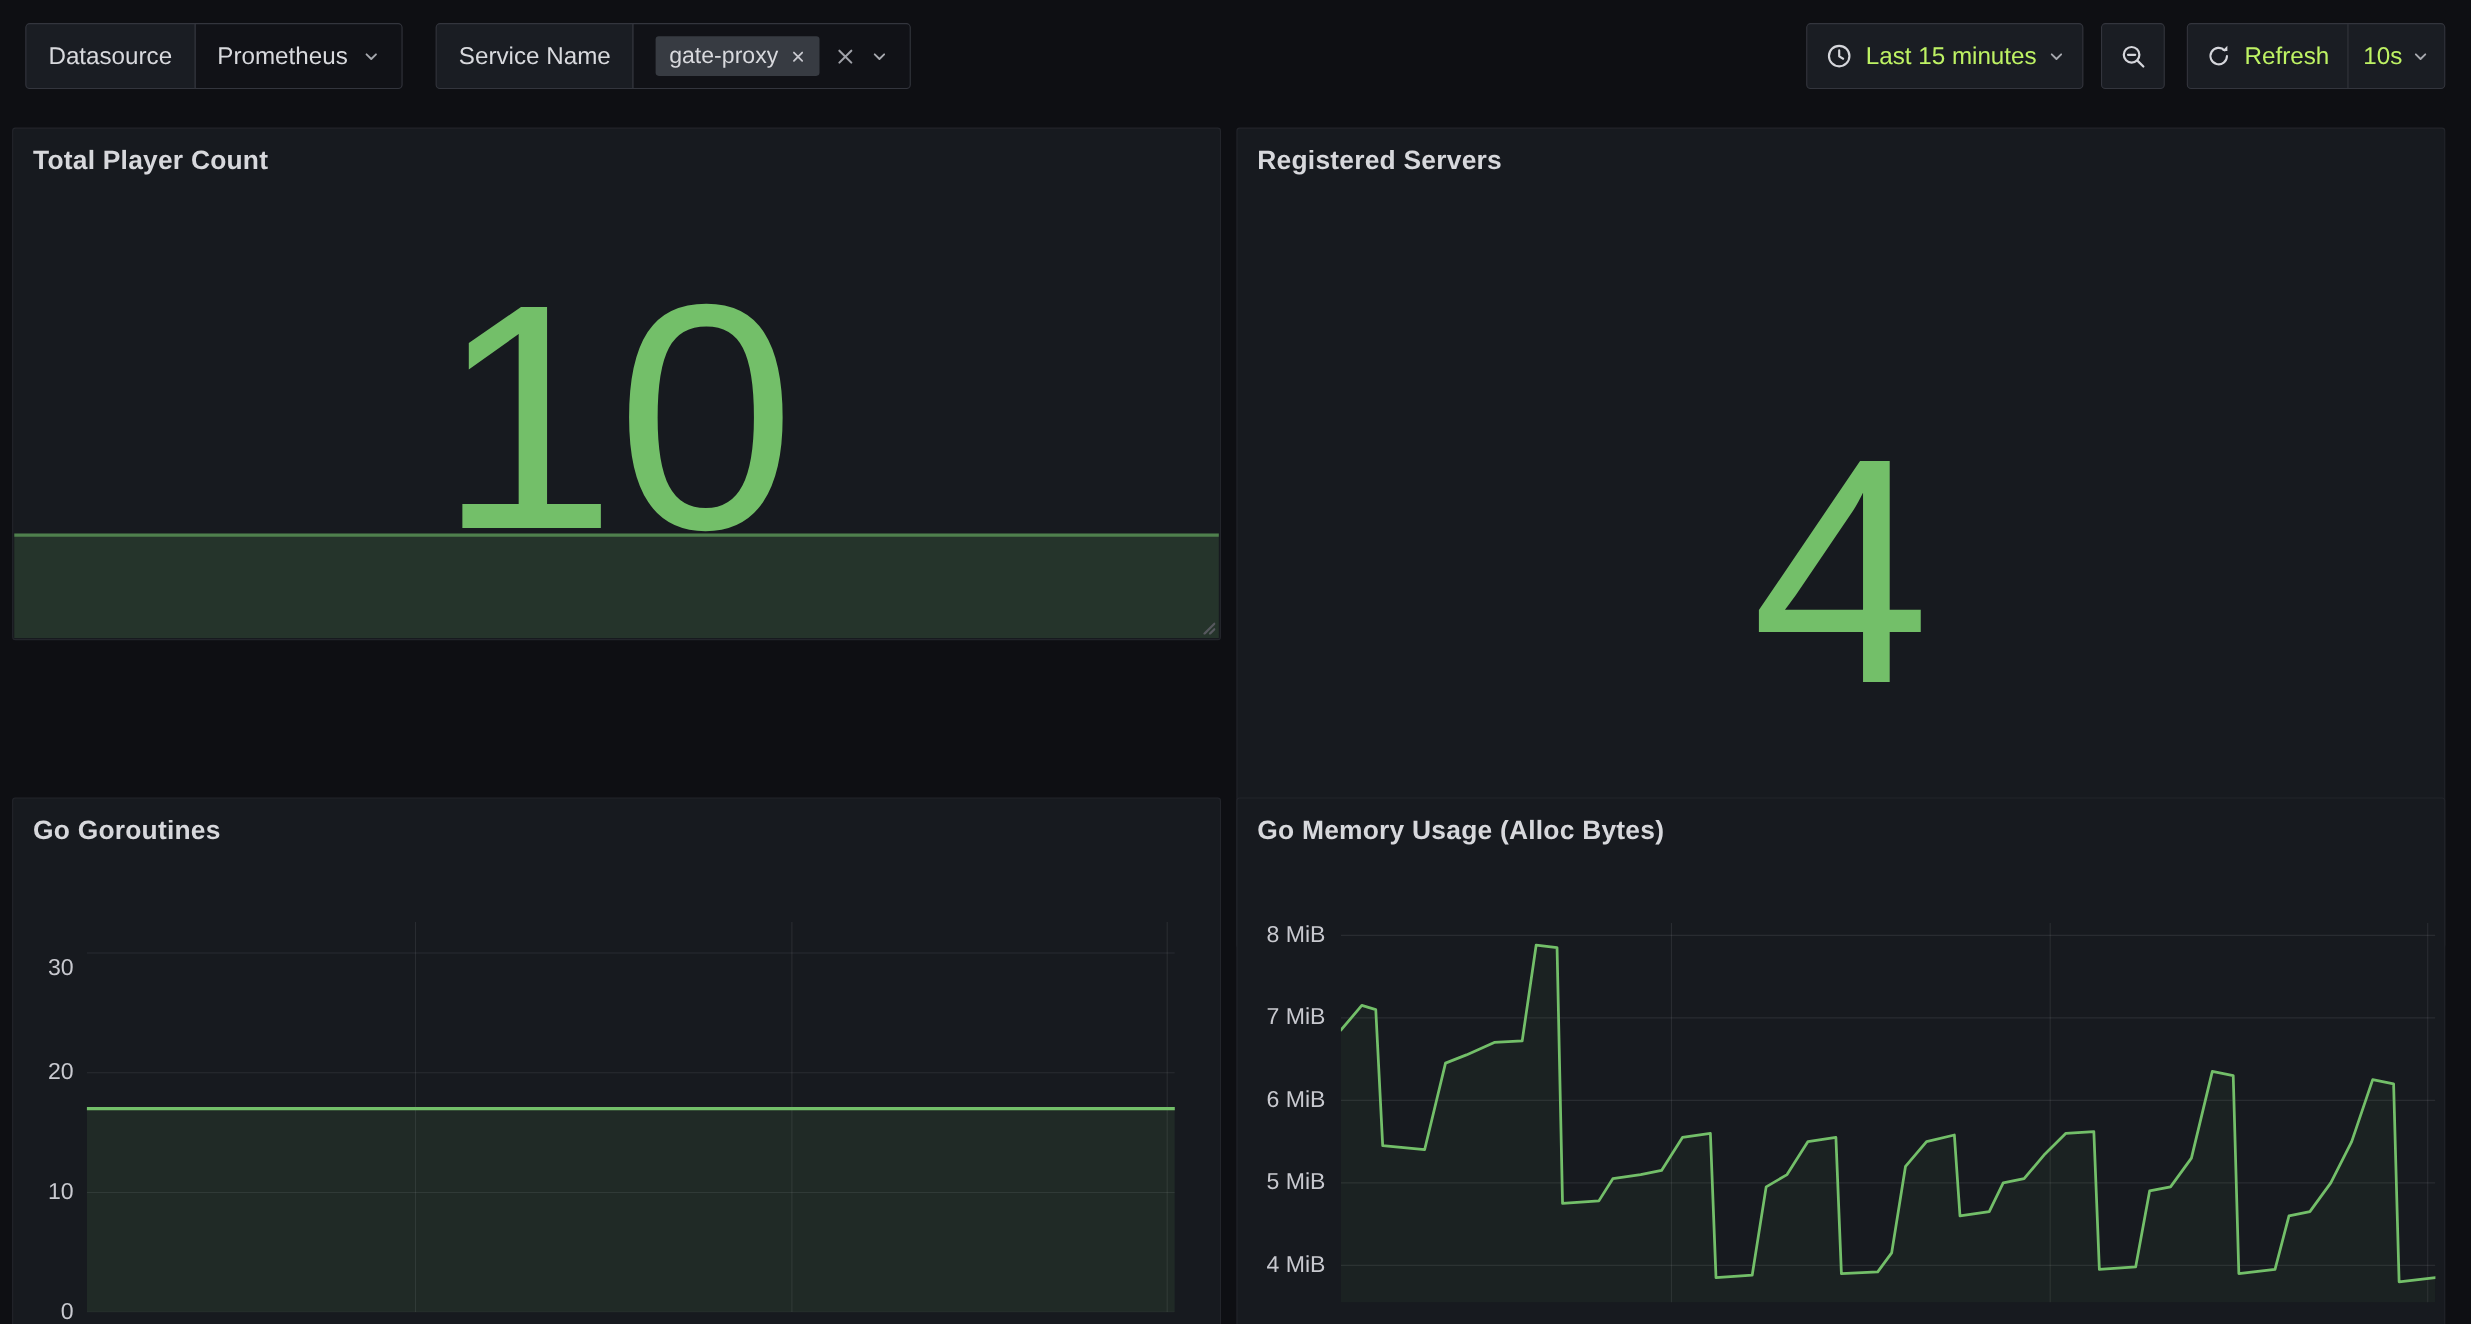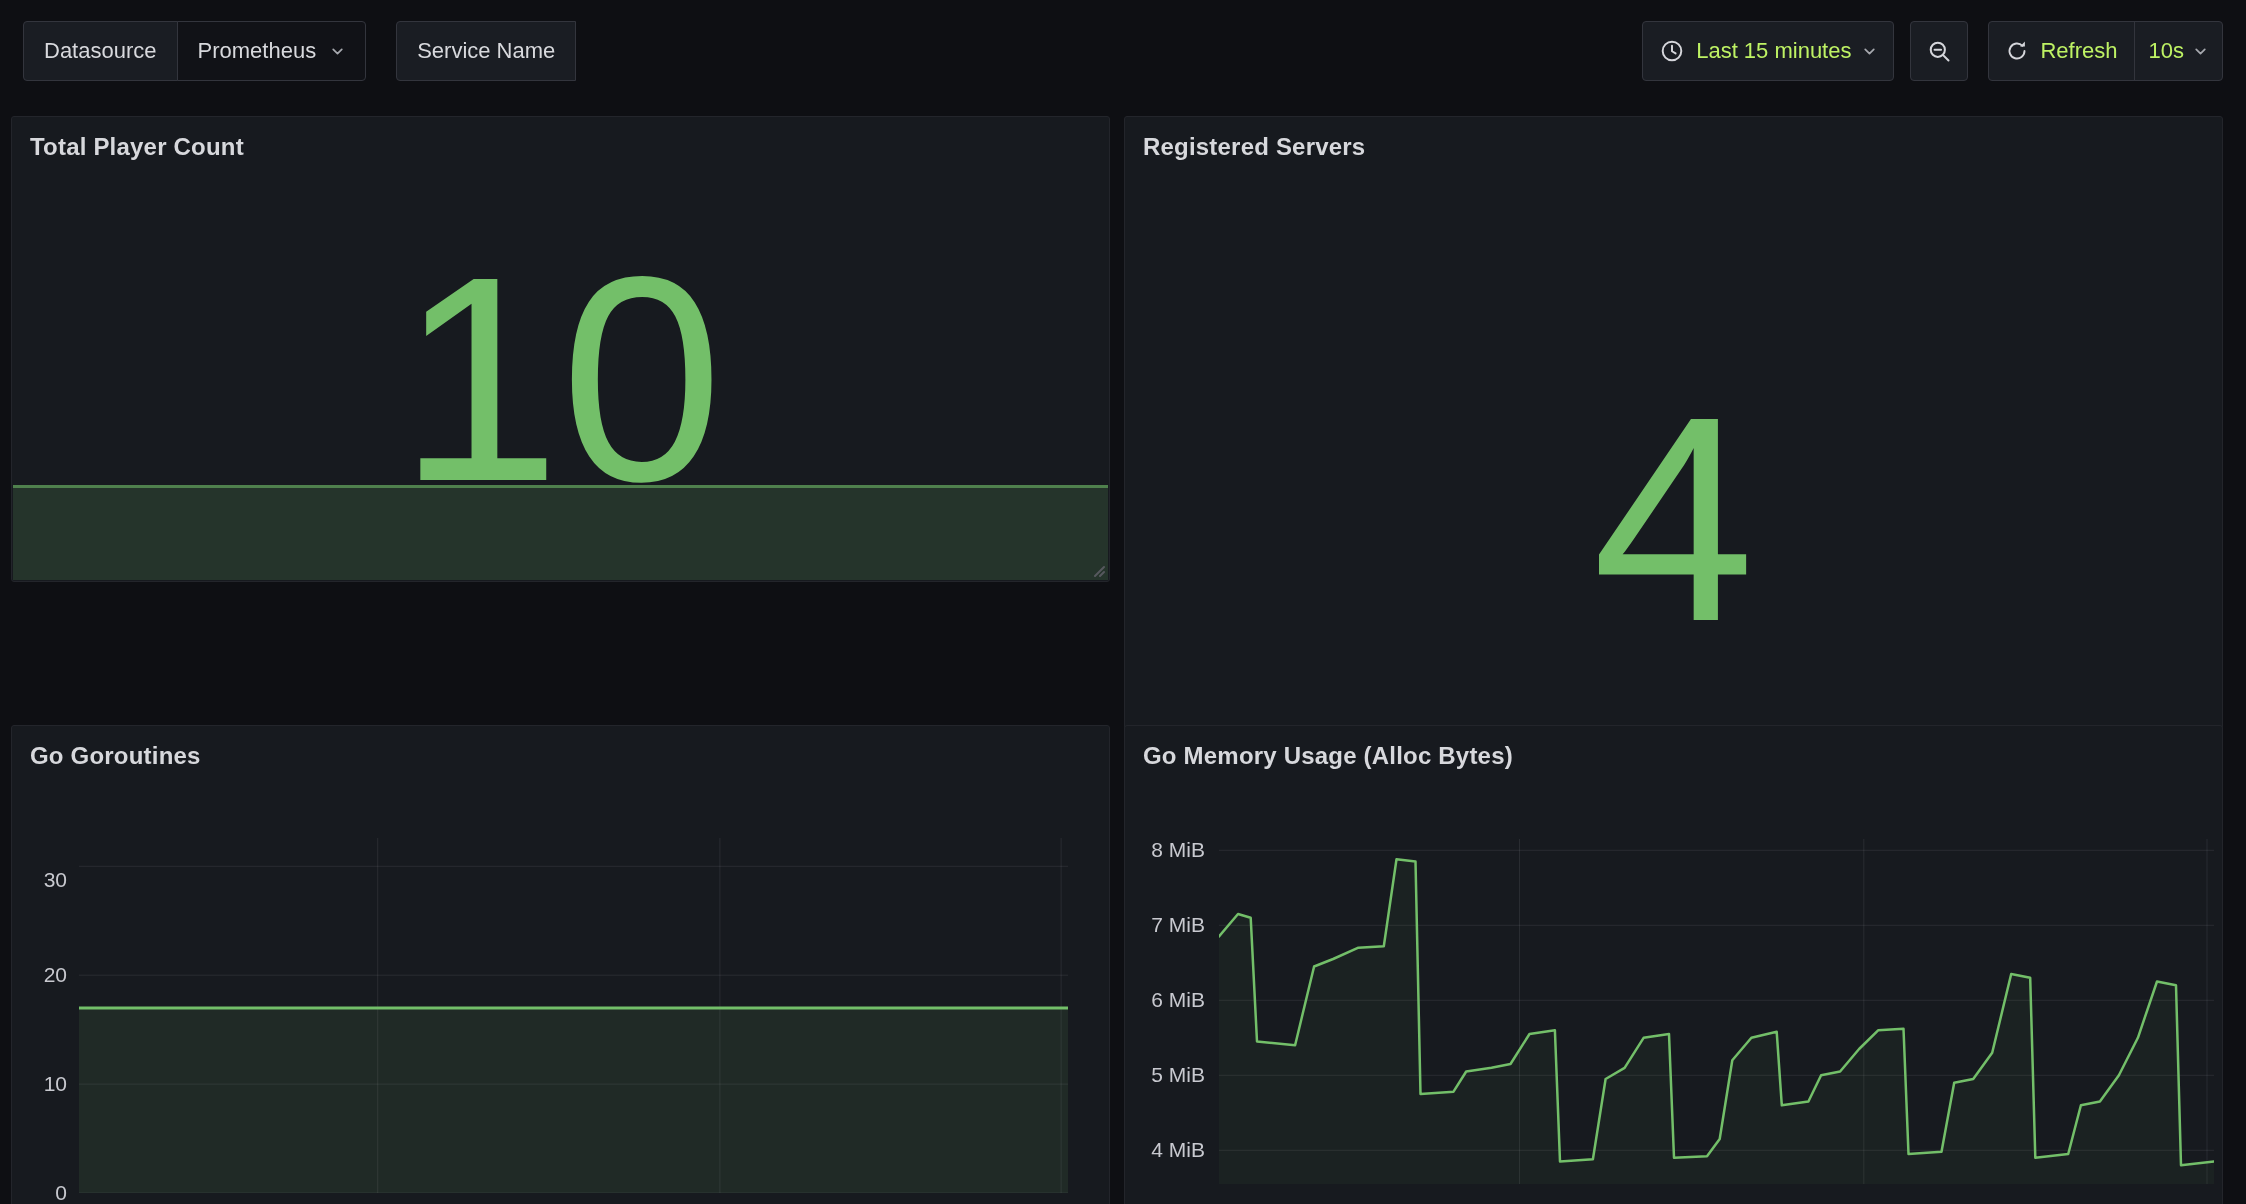--- a/index.html
+++ b/index.html
@@ -91,20 +91,34 @@
       <div class="seg value">
         <span>Prometheus</span>
         <svg width="15" height="15" viewBox="0 0 14 14">
             <path d="M3 5l4 4 4-4" stroke="#a6a8ae" stroke-width="1.6" fill="none" stroke-linecap="round" stroke-linejoin="round"></path>
           </svg>
       </div>
     </div>
 
     <div class="var-control">
       <div class="seg label">Service Name</div>
+      <div class="seg value">
+        <span class="chip">
+          <span>gate-proxy</span>
+          <svg width="15" height="15" viewBox="0 0 14 14">
+              <path d="M3.5 3.5l7 7M10.5 3.5l-7 7" stroke="#c9cad0" stroke-width="1.5" stroke-linecap="round"></path>
+            </svg>
+        </span>
+        <svg width="19" height="19" viewBox="0 0 14 14">
+            <path d="M3 3l8 8M11 3l-8 8" stroke="#9fa1a8" stroke-width="1.4" stroke-linecap="round"></path>
+          </svg>
+        <svg width="15" height="15" viewBox="0 0 14 14">
+            <path d="M3 5l4 4 4-4" stroke="#a6a8ae" stroke-width="1.6" fill="none" stroke-linecap="round" stroke-linejoin="round"></path>
+          </svg>
+      </div>
     </div>
 
   </div>
 
   <div class="tb-right">
     <div class="picker-zoom">
       <div class="btn">
         <svg width="26" height="26" viewBox="0 0 24 24">
             <circle cx="12" cy="12" r="8.6" stroke="#d5d6db" stroke-width="1.8" fill="none"></circle>
             <path d="M12 7.2v5l3.3 2" stroke="#d5d6db" stroke-width="1.8" fill="none" stroke-linecap="round" stroke-linejoin="round"></path>

